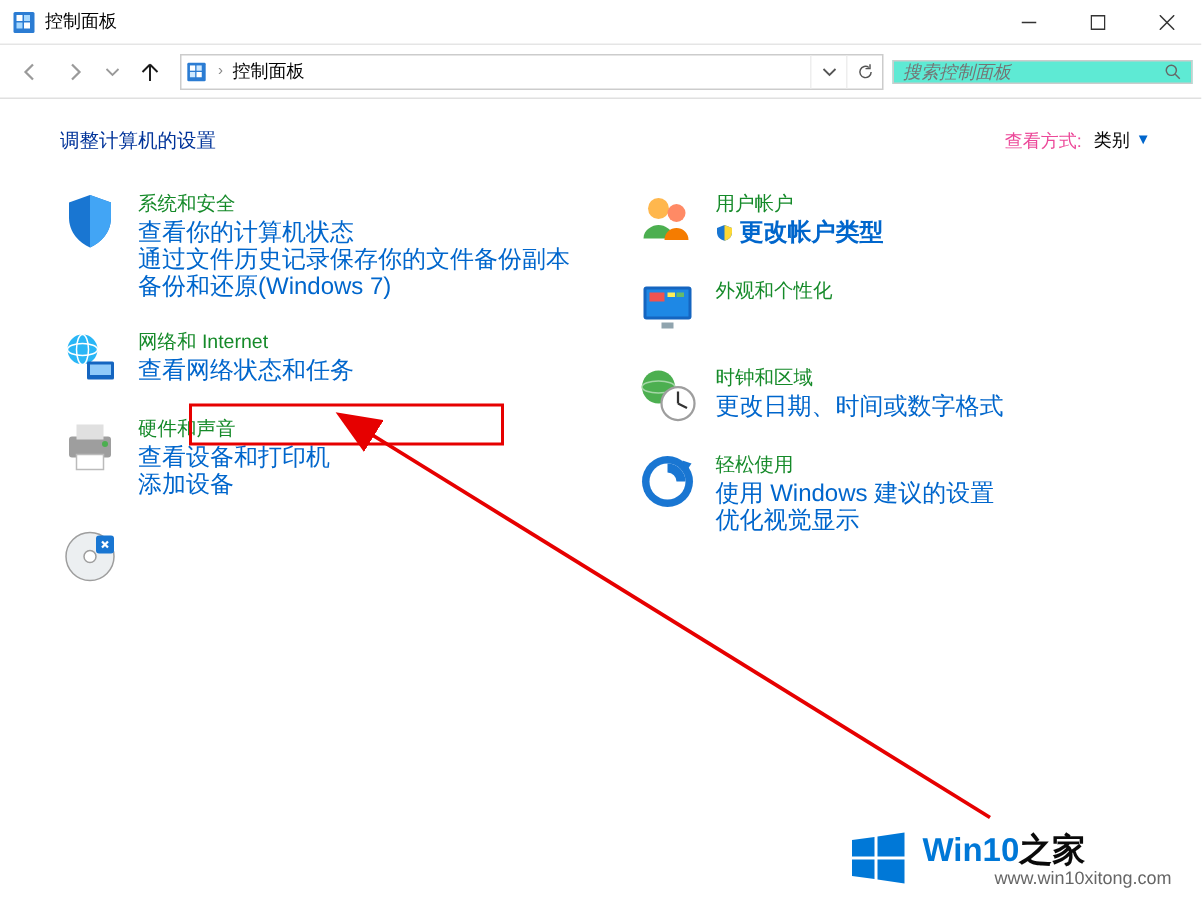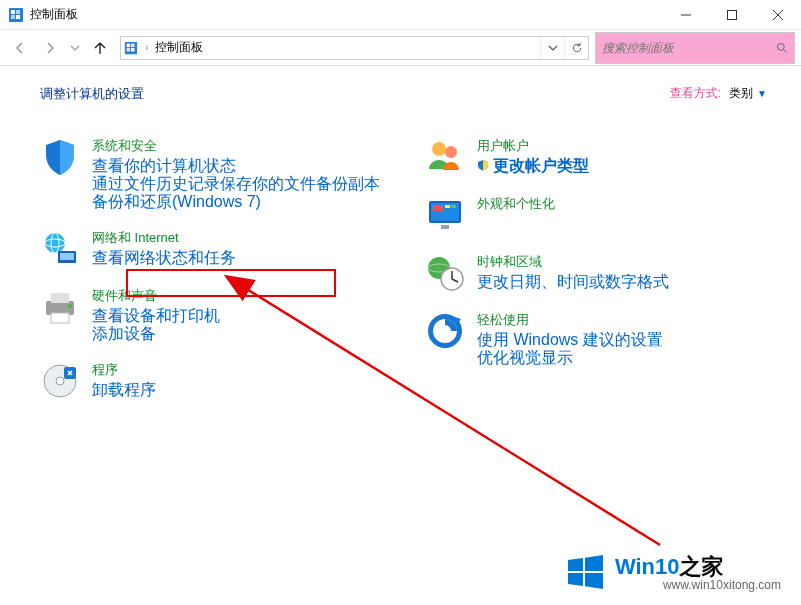--- a/index.html
+++ b/index.html
@@ -72,44 +72,44 @@
   .addr-text { font-size: 12px; color: #000; padding: 0 2px; }
   .addr-spacer { flex: 1; }
   .addr-btn {
     width: 24px; height: 22px;
     display: flex; align-items: center; justify-content: center;
     color: #555;
     border-left: 1px solid #eee;
   }
   .searchbox {
     width: 200px;
-    height: 32px;
+    height: 16px;
     border: 1px solid #cccccc;
     display: flex;
     align-items: center;
-    background: #f9a8d4;
+    background: #5eead4;
     padding: 0 4px;
   }
   .searchbox input {
     border: none; outline: none; flex: 1; font-size: 12px;
     font-family: inherit; color: #666;
     font-style: italic;
     background: transparent;
   }
   .searchbox .search-icon { color: #666; width: 16px; display:flex; justify-content:center;}
 
   
   .content {
     padding: 18px 30px 10px 40px;
     position: relative;
   }
   .header-row {
     display: flex;
-    align-items: center;
-    margin-bottom: 34px;
+    align-items: flex-end;
+    margin-bottom: 24px;
   }
   .page-title {
     font-size: 13px;
     color: #003399;
     flex: 1;
   }
   .view-label { font-size: 12px; color: #ec4899; margin-right: 4px; }
   .view-combo {
     font-size: 12px; color: #000;
     display: inline-flex; align-items: center; gap: 4px;
@@ -328,24 +328,20 @@
 
       <div class="category">
         <div class="cat-icon">
           <svg viewBox="0 0 40 40">
               <circle cx="20" cy="20" r="16" fill="#eceff1" stroke="#9e9e9e"></circle>
               <circle cx="20" cy="20" r="4" fill="#fff" stroke="#9e9e9e"></circle>
               <rect x="24" y="6" width="12" height="12" rx="2" fill="#1976d2"></rect>
               <path d="M28 10 L32 14 M32 10 L28 14" stroke="#fff" stroke-width="1.5" fill="none"></path>
             </svg>
         </div>
-        <div class="cat-body">
-          <a class="cat-title">程序</a>
-          <a class="cat-link">卸载程序</a>
-        </div>
       </div>
 
     </div>
 
     <div class="col">
 
       <div class="category">
         <div class="cat-icon">
           <svg viewBox="0 0 40 40">
               <circle cx="14" cy="12" r="7" fill="#ffb74d"></circle>

